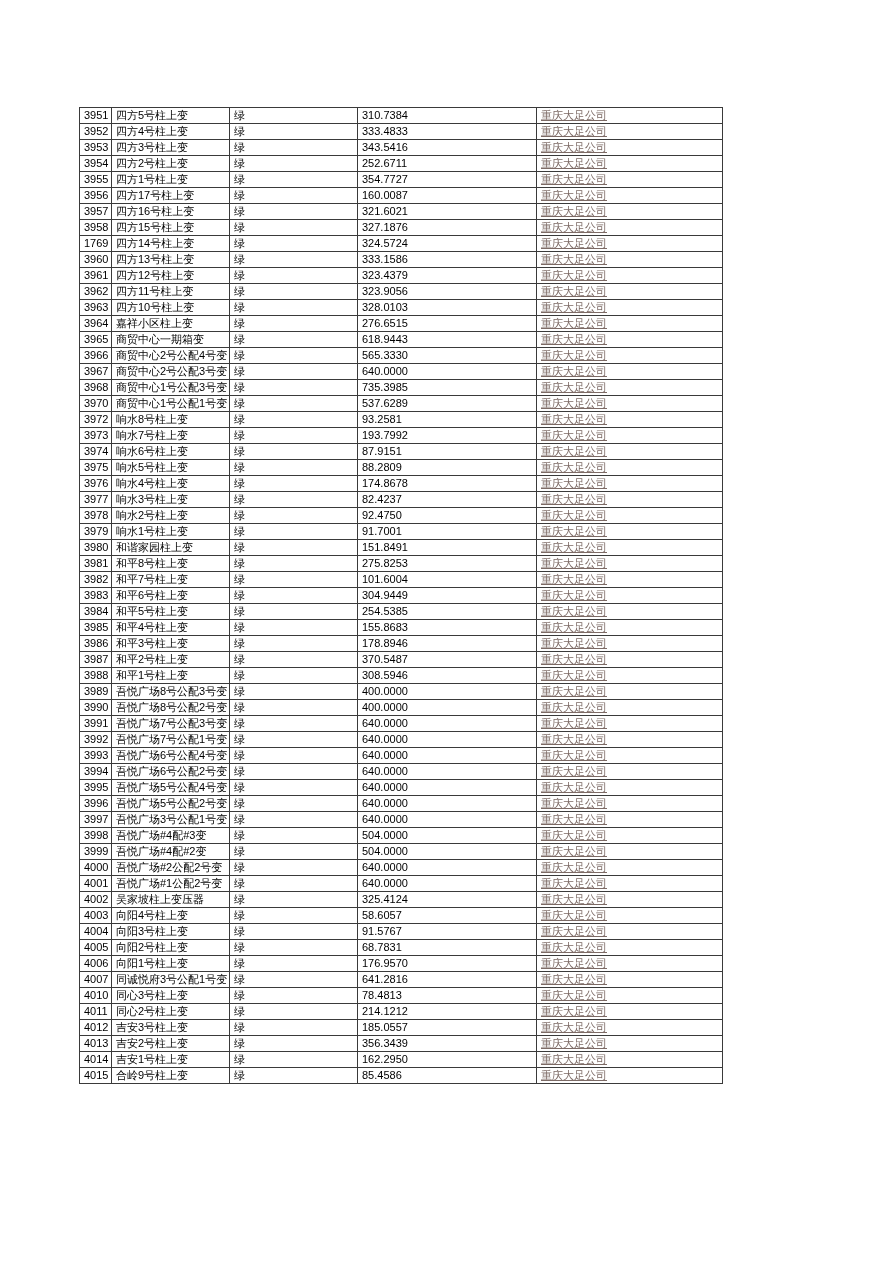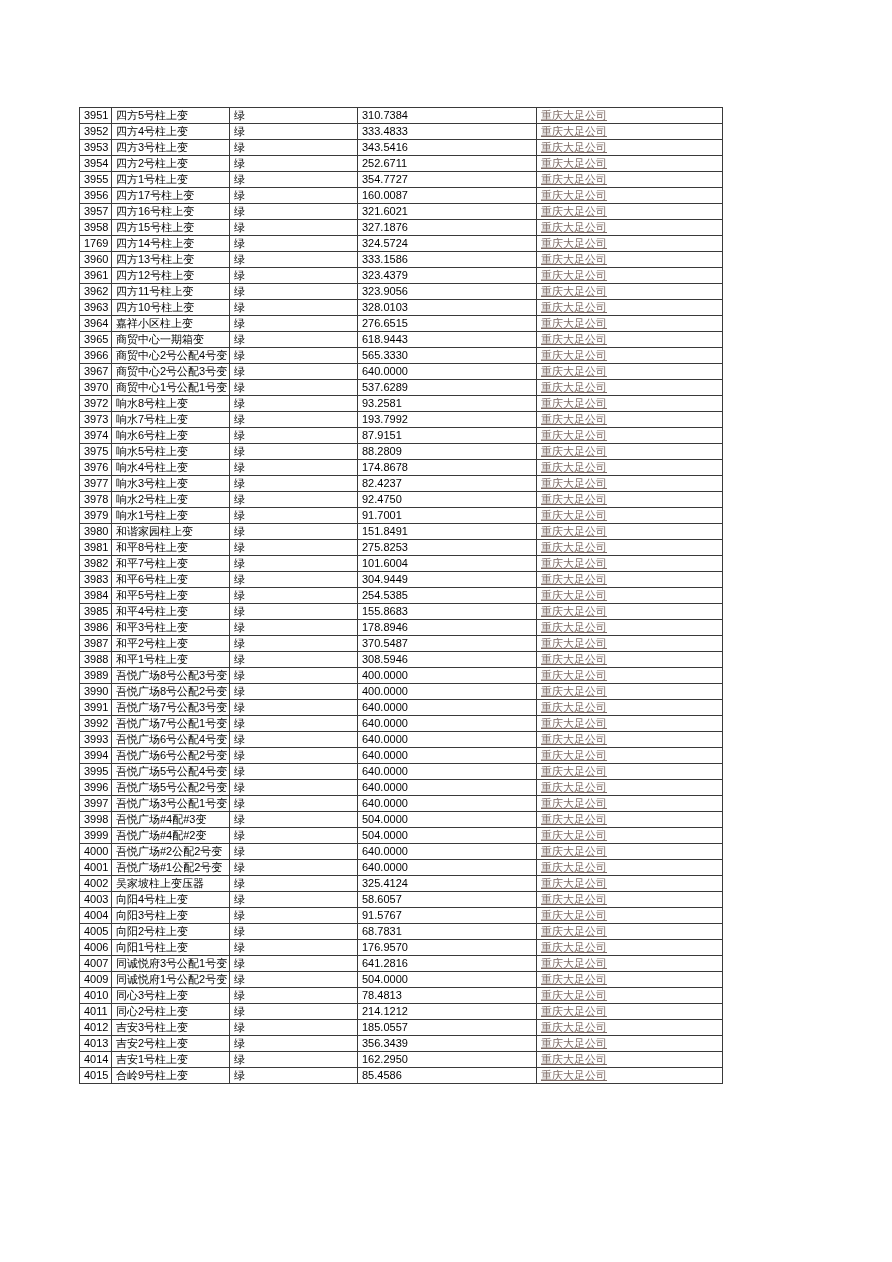--- a/index.html
+++ b/index.html
@@ -175,20 +175,27 @@
           <td><span class="link">重庆大足公司</span></td>
         </tr>
         <tr>
           <td>3967</td>
           <td>商贸中心2号公配3号变</td>
           <td>绿</td>
           <td>640.0000</td>
           <td><span class="link">重庆大足公司</span></td>
         </tr>
         <tr>
+          <td>3968</td>
+          <td>商贸中心1号公配3号变</td>
+          <td>绿</td>
+          <td>735.3985</td>
+          <td><span class="link">重庆大足公司</span></td>
+        </tr>
+        <tr>
           <td>3970</td>
           <td>商贸中心1号公配1号变</td>
           <td>绿</td>
           <td>537.6289</td>
           <td><span class="link">重庆大足公司</span></td>
         </tr>
         <tr>
           <td>3972</td>
           <td>响水8号柱上变</td>
           <td>绿</td>
@@ -431,27 +438,20 @@
           <td>向阳1号柱上变</td>
           <td>绿</td>
           <td>176.9570</td>
           <td><span class="link">重庆大足公司</span></td>
         </tr>
         <tr>
           <td>4007</td>
           <td>同诚悦府3号公配1号变</td>
           <td>绿</td>
           <td>641.2816</td>
-          <td><span class="link">重庆大足公司</span></td>
-        </tr>
-        <tr>
-          <td>4009</td>
-          <td>同诚悦府1号公配2号变</td>
-          <td>绿</td>
-          <td>504.0000</td>
           <td><span class="link">重庆大足公司</span></td>
         </tr>
         <tr>
           <td>4010</td>
           <td>同心3号柱上变</td>
           <td>绿</td>
           <td>78.4813</td>
           <td><span class="link">重庆大足公司</span></td>
         </tr>
         <tr>

